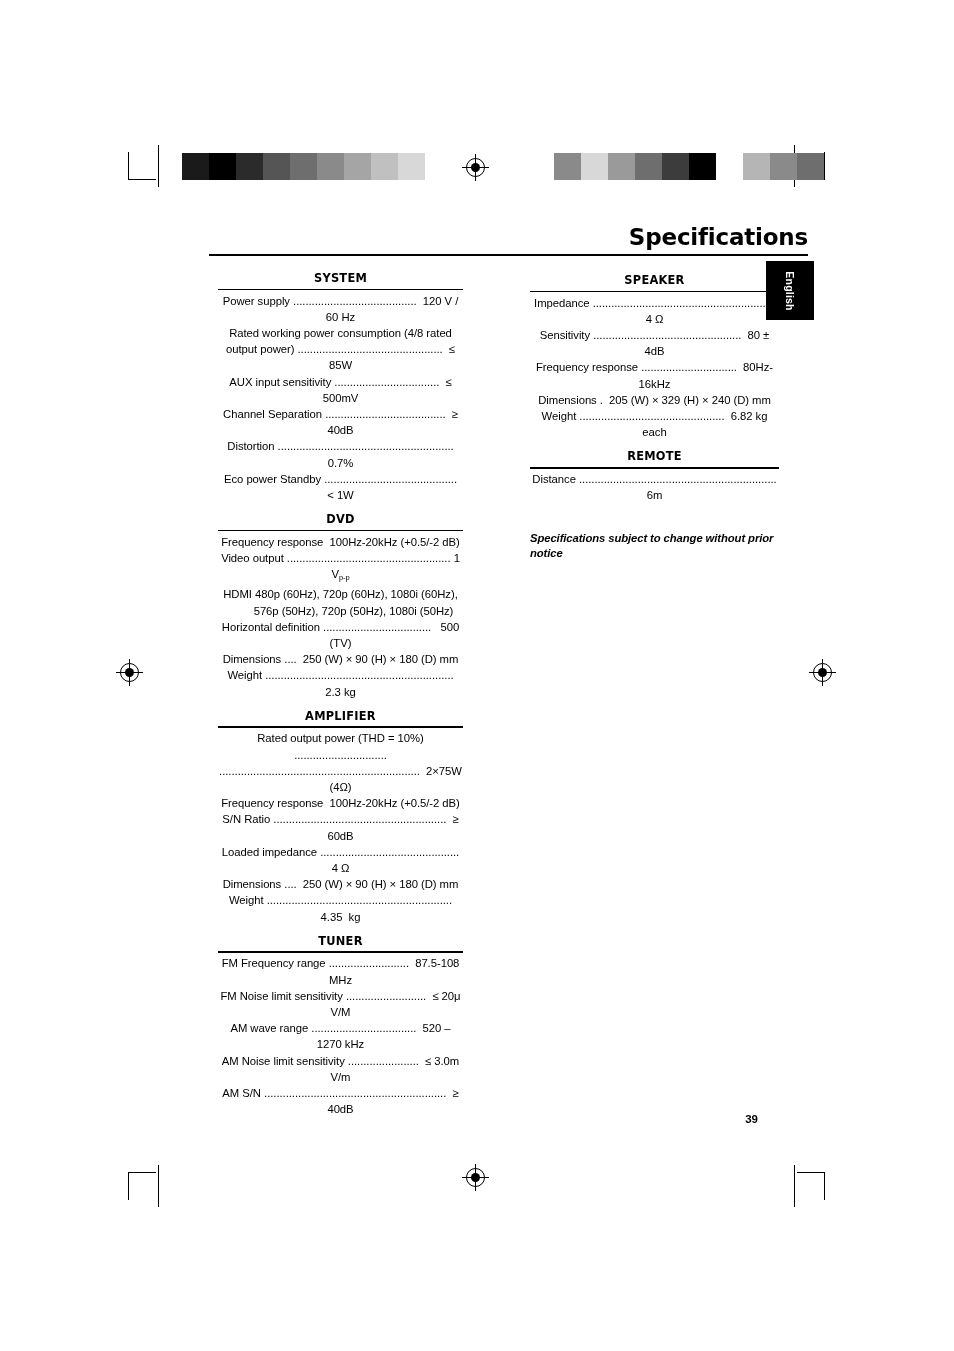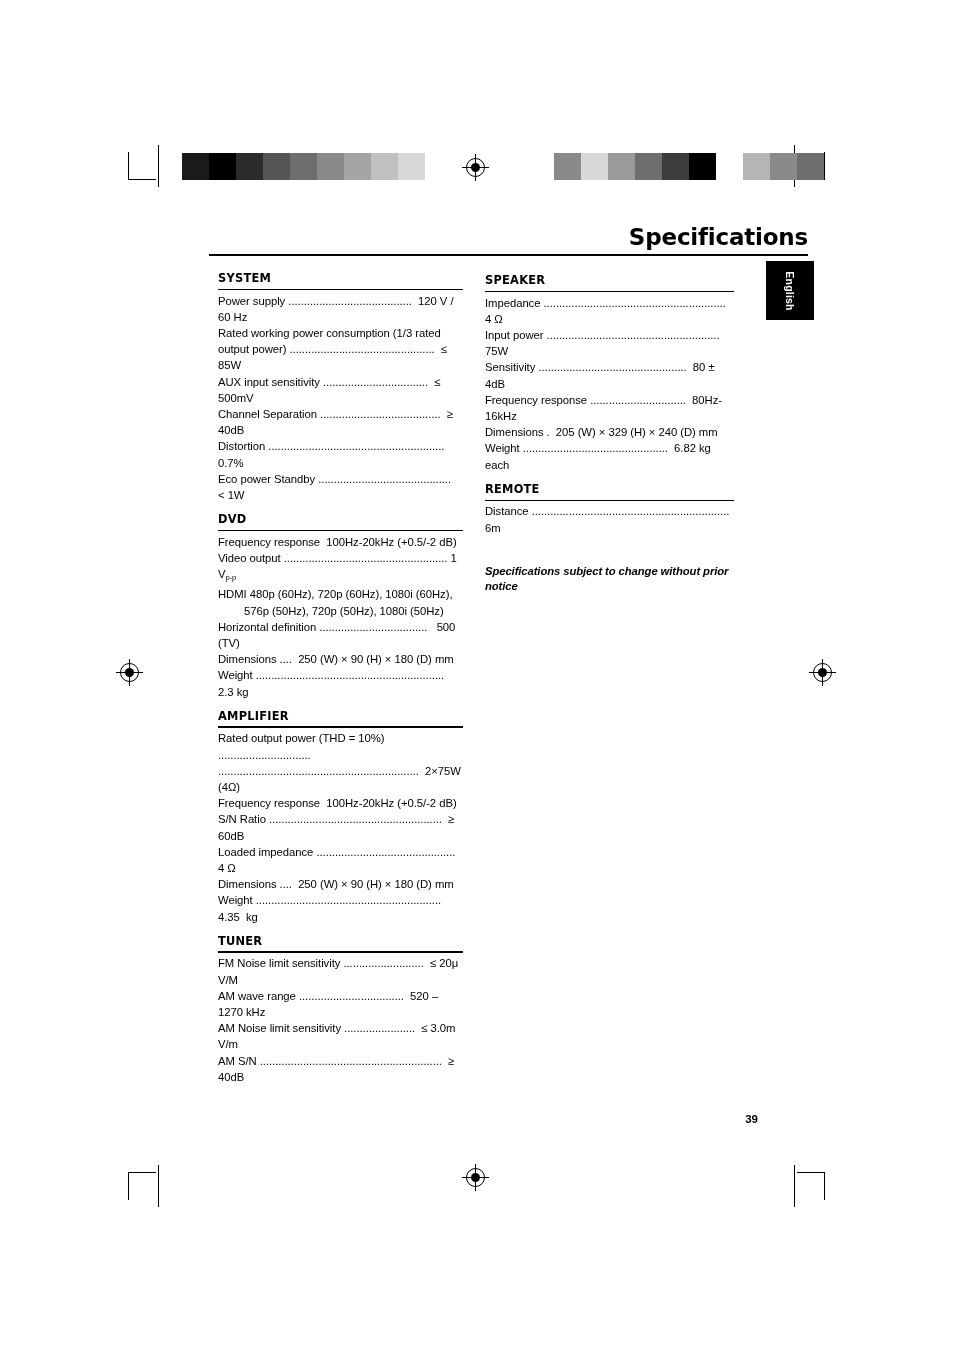--- a/index.html
+++ b/index.html
@@ -98,36 +98,37 @@
     white-space: nowrap;
     letter-spacing: 0.2px;
   }
 
   .col {
     position: absolute;
     font-size: 11.3px;
     line-height: 16.2px;
   }
   .col-left  { left: 218px; top: 270px; width: 245px; }
-  .col-right { left: 485px; top: 272px; width: 249px; }
+  .col-right { left: 530px; top: 272px; width: 249px; }
 
   .sec-head {
     font-weight: bold;
     font-size: 11.4px;
     letter-spacing: 0.25px;
     font-family: "DejaVu Sans", sans-serif;
   }
   .sec-rule {
     height: 1.4px;
     background: #000;
     margin-top: 2.5px;
     margin-bottom: 2.5px;
   }
   .sec {
     margin-bottom: 8px;
+    text-align: center;
   }
   .sec .line {
     white-space: pre-wrap;
     letter-spacing: -0.05px;
   }
   .indent {
     padding-left: 26px;
   }
   .note {
     margin-top: 28px;
@@ -215,21 +216,21 @@
 
 <div class="english-tab">
   <span>English</span>
 </div>
 
 <div class="col col-left" id="col-left">
     <div class="sec">
       <div class="sec-head">SYSTEM</div>
       <div class="sec-rule"></div>
       <div class="line">Power supply ........................................  120 V / 60 Hz</div>
-      <div class="line">Rated working power consumption (1/3 rated</div>
+      <div class="line">Rated working power consumption (4/8 rated</div>
       <div class="line">output power) ...............................................  ≤ 85W</div>
       <div class="line">AUX input sensitivity ..................................  ≤ 500mV</div>
       <div class="line">Channel Separation .......................................  ≥ 40dB</div>
       <div class="line">Distortion .........................................................  0.7%</div>
       <div class="line">Eco power Standby ...........................................  &lt; 1W</div>
     </div>
     <div class="sec">
       <div class="sec-head">DVD</div>
       <div class="sec-rule"></div>
       <div class="line">Frequency response  100Hz-20kHz (+0.5/-2 dB)</div>
@@ -247,33 +248,33 @@
       <div class="line">.................................................................  2×75W (4Ω)</div>
       <div class="line">Frequency response  100Hz-20kHz (+0.5/-2 dB)</div>
       <div class="line">S/N Ratio ........................................................  ≥ 60dB</div>
       <div class="line">Loaded impedance ............................................. 4 Ω</div>
       <div class="line">Dimensions ....  250 (W) × 90 (H) × 180 (D) mm</div>
       <div class="line">Weight ............................................................  4.35  kg</div>
     </div>
     <div class="sec">
       <div class="sec-head">TUNER</div>
       <div class="sec-rule"></div>
+      <div class="line">FM Frequency range ..........................  87.5-108 MHz</div>
       <div class="line">FM Noise limit sensitivity ..........................  ≤ 20μ V/M</div>
       <div class="line">AM wave range ..................................  520 – 1270 kHz</div>
       <div class="line">AM Noise limit sensitivity .......................  ≤ 3.0m V/m</div>
       <div class="line">AM S/N ...........................................................  ≥ 40dB</div>
     </div>
   </div>
 
 <div class="col col-right" id="col-right">
     <div class="sec">
       <div class="sec-head">SPEAKER</div>
       <div class="sec-rule"></div>
       <div class="line">Impedance ...........................................................  4 Ω</div>
-      <div class="line">Input power ........................................................  75W</div>
       <div class="line">Sensitivity ................................................  80 ± 4dB</div>
       <div class="line">Frequency response ...............................  80Hz-16kHz</div>
       <div class="line">Dimensions .  205 (W) × 329 (H) × 240 (D) mm</div>
       <div class="line">Weight ...............................................  6.82 kg each</div>
     </div>
     <div class="sec">
       <div class="sec-head">REMOTE</div>
       <div class="sec-rule"></div>
       <div class="line">Distance ................................................................  6m</div>
     </div>

